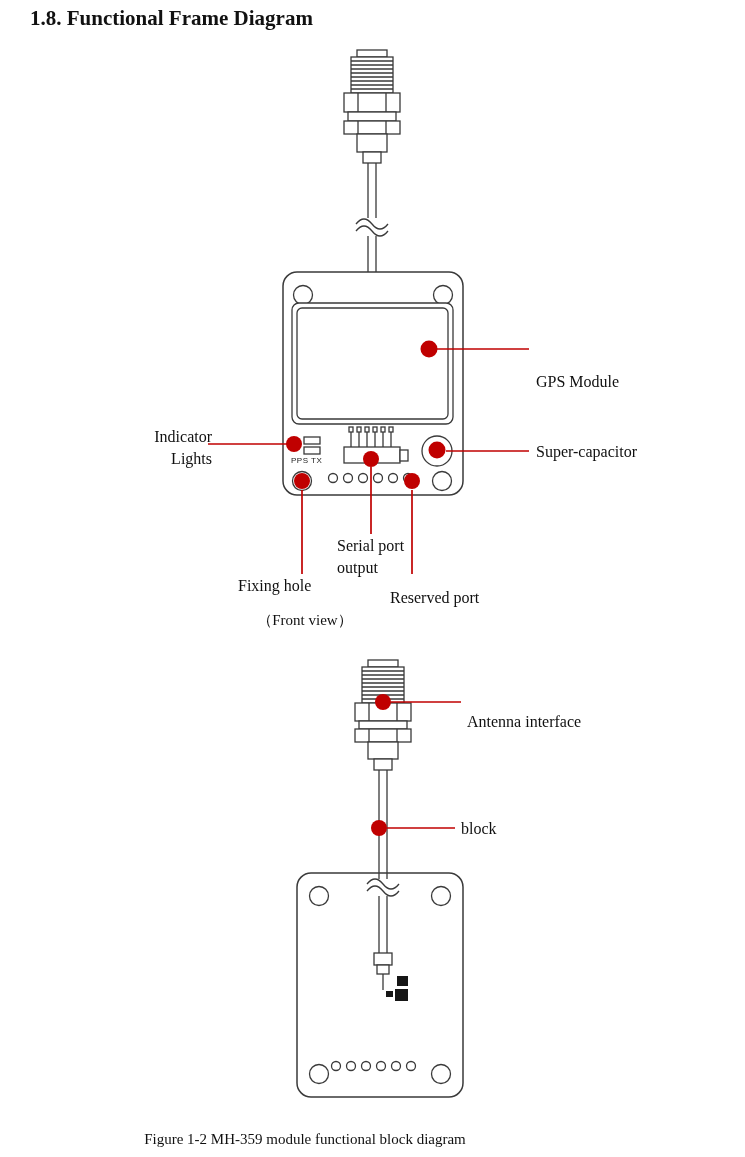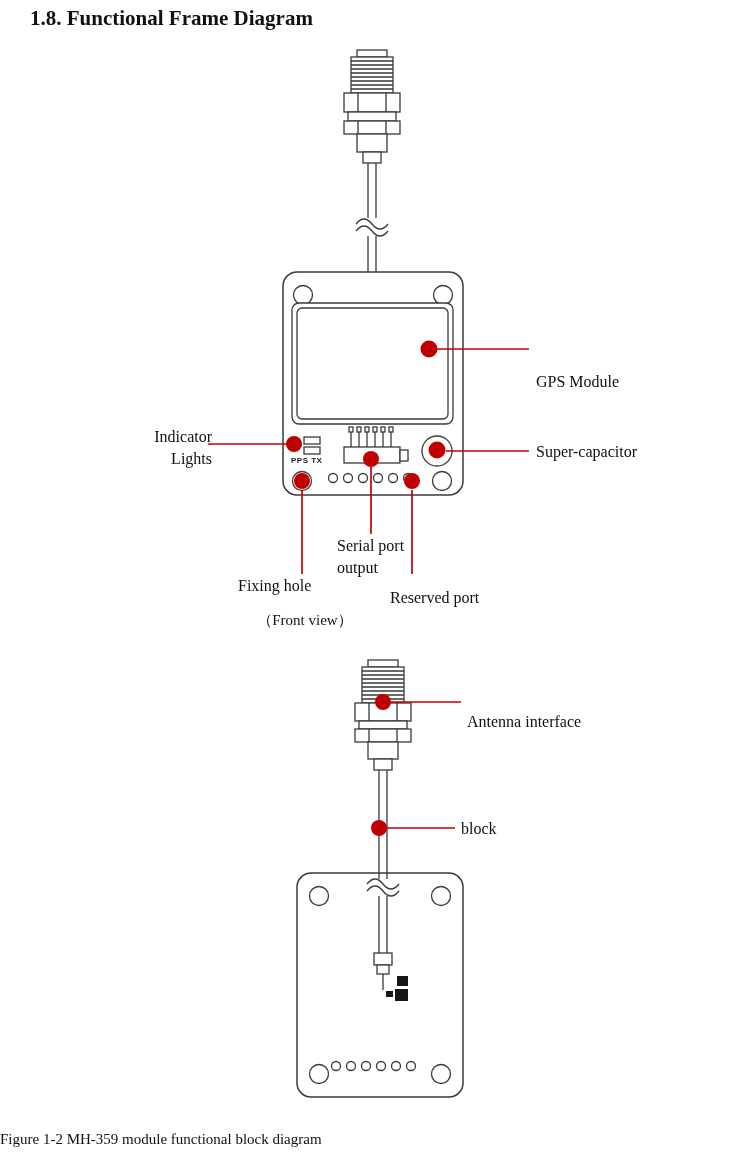--- a/index.html
+++ b/index.html
@@ -22,29 +22,29 @@
     position:absolute; left:30px; top:6px;
     font-size:21px; font-weight:bold; white-space:nowrap;
   }
   .lbl {
     position:absolute; font-size:16px; line-height:1.4;
     white-space:pre-line; color:#101010;
   }
   .lbl-center { text-align:right; }
   .tiny-led-label {
     position:absolute; font-family:"Liberation Sans", sans-serif;
-    font-size:8px; font-weight:bold; letter-spacing:0.5px; color:#222;
+    font-size:8px; font-weight:normal; letter-spacing:0.5px; color:#222;
     white-space:nowrap;
   }
   .view-caption {
     position:absolute; left:0; width:610px; text-align:center;
     font-size:15px; color:#101010;
   }
   .figure-caption {
-    position:absolute; left:0; width:610px; 
+    position:absolute; left:0; width:610px; text-align:center;
     font-size:15px; color:#101010;
   }
 </style>
 </head>
 <body>
 
 <div class="stage">
 
   <div class="page-title">1.8. Functional Frame Diagram</div>
 

